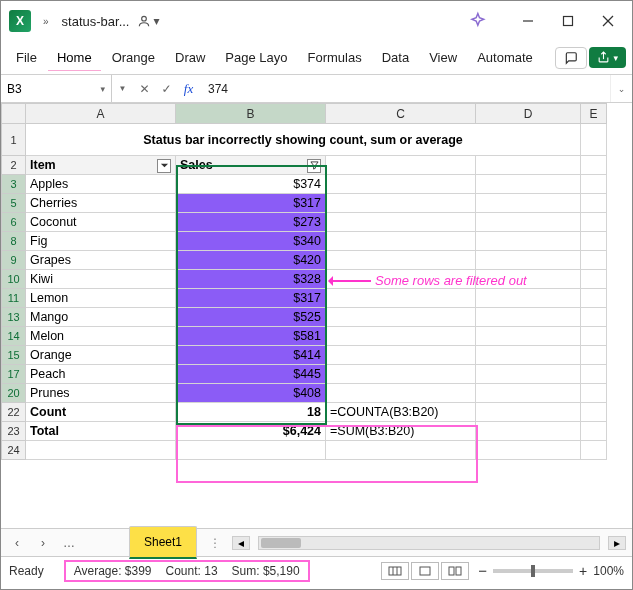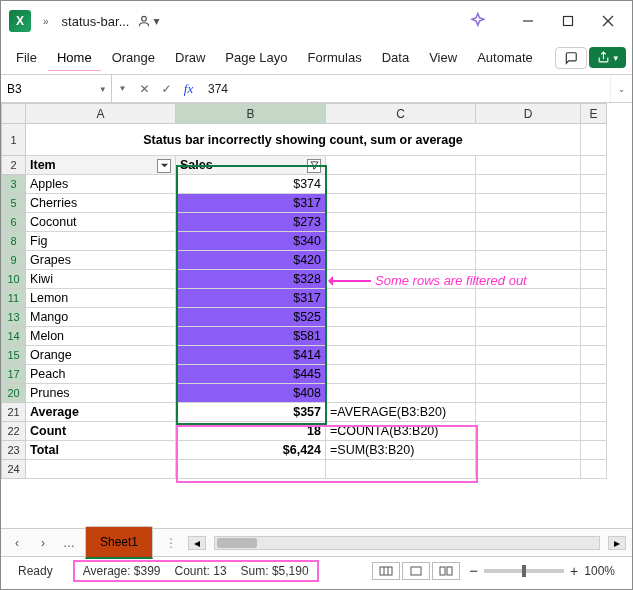--- a/index.html
+++ b/index.html
@@ -111,28 +111,28 @@
   .arrowline::before {
     content:""; position:absolute; left:-8px; top:-4px;
     border:5px solid transparent; border-right-color:#ff33cc;
   }
 
   
   .tabrow {
     height: 28px; border-top:1px solid #ccc; display:flex; align-items:center; padding:0 6px; gap:6px; background:#fafafa;
   }
   .navbtn { width:20px; text-align:center; color:#555; font-size:12px; }
-  .sheet-tab { padding:8px 14px; background:#c2410c; border:1px solid #ccc; border-bottom:2px solid #107c41; font-size:12px; border-radius:2px 2px 0 0;}
+  .sheet-tab { padding:8px 14px; background:#fde047; border:1px solid #ccc; border-bottom:2px solid #107c41; font-size:12px; border-radius:2px 2px 0 0;margin-left:44px;}
   .scroll-arrow { width:18px; height:14px; background:#e8e8e8; border:1px solid #ccc; display:flex; align-items:center; justify-content:center;}
   .scroll-bar { flex:1; height:14px; background:#e8e8e8; border:1px solid #ccc; margin:0 2px; position:relative;}
   .scroll-thumb { position:absolute; left:2px; top:1px; bottom:1px; width:40px; background:#bbb; border-radius:2px;}
 
   
   .statusbar {
-    height:28px; border-top:1px solid #ccc; display:flex; align-items:center; padding:0 17px; font-size:12px; color:#333; background:#fff;
+    height:28px; border-top:1px solid #ccc; display:flex; align-items:center; padding:0 8px; font-size:12px; color:#333; background:#fff;
   }
   .sb-ready { margin-right: 20px; }
   .sb-agg { border:2px solid #ff66d9; padding:2px 8px; display:flex; gap:14px; }
   .sb-spacer { flex:1; }
   .viewbtn { width:28px; height:18px; border:1px solid #bbb; margin:0 1px; display:flex; align-items:center; justify-content:center; color:#555;}
   .zoom { display:flex; align-items:center; gap:6px; margin-left:8px;}
   .slider { width:80px; height:4px; background:#ccc; position:relative;}
   .slider-thumb { position:absolute; left:38px; top:-4px; width:4px; height:12px; background:#666;}
 
   .grip { color:#888; letter-spacing:-1px; padding:0 6px;}
@@ -352,28 +352,20 @@
           <th class="rh">20</th>
           <td>Prunes</td>
           <td class="num sel">$408</td>
           <td></td>
           <td></td>
           <td></td>
         </tr>
       </tbody>
   <tbody id="summary-rows">
         <tr>
-          <th class="rh">21</th>
-          <td class="bold">Average</td>
-          <td class="num bold">$357</td>
-          <td>=AVERAGE(B3:B20)</td>
-          <td></td>
-          <td></td>
-        </tr>
-        <tr>
           <th class="rh">22</th>
           <td class="bold">Count</td>
           <td class="num bold">18</td>
           <td>=COUNTA(B3:B20)</td>
           <td></td>
           <td></td>
         </tr>
         <tr>
           <th class="rh">23</th>
           <td class="bold">Total</td>

